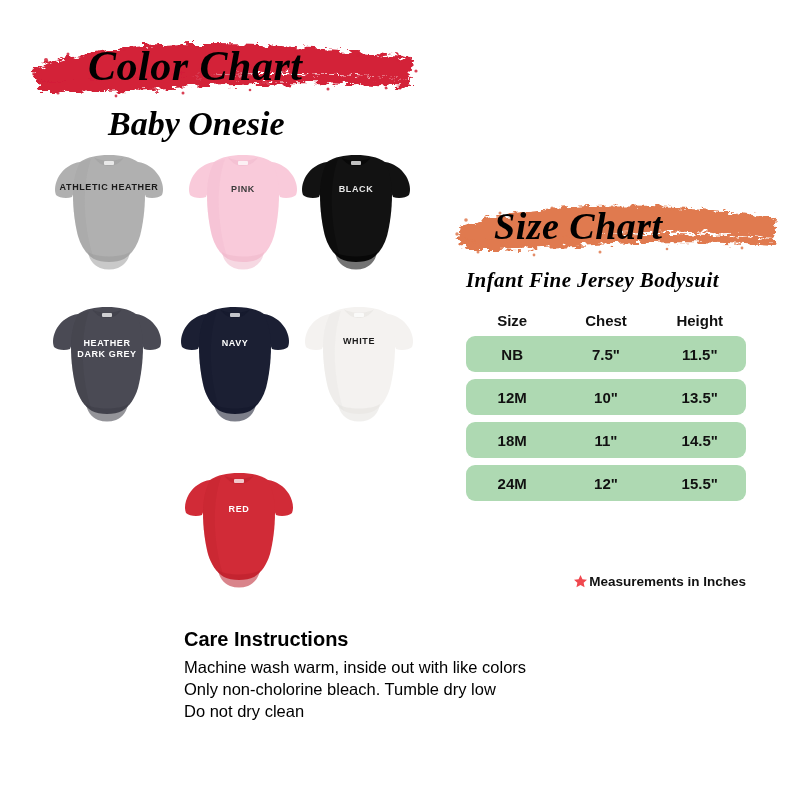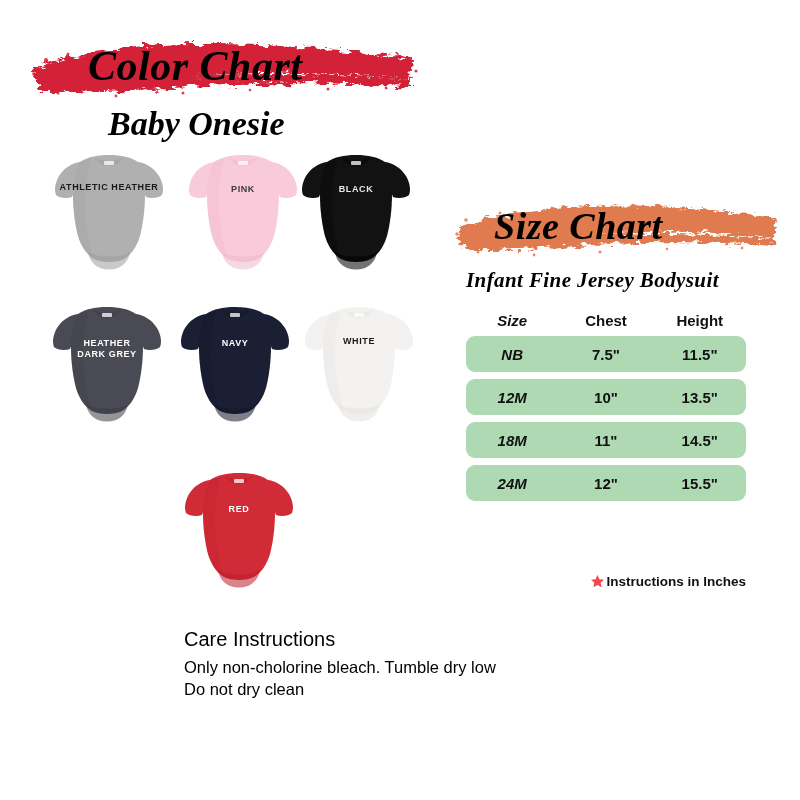--- a/index.html
+++ b/index.html
@@ -69,38 +69,38 @@
   .st-row{
     display:flex;align-items:center;
     background:#aed9b2;
     border-radius:9px;
     height:36px;
     margin-bottom:7px;
   }
   .st-row div{
     font-weight:700;font-size:15px;color:#111;text-align:center;
   }
-  .c-size{width:33%;font-style:italic;}
+  .c-size{width:33%;}
   .c-chest{width:34%;}
   .c-height{width:33%;}
 
   #measurements-note{
     position:absolute;left:466px;top:574px;width:280px;
     display:flex;align-items:center;justify-content:flex-end;
     font-weight:700;font-size:13.5px;color:#111;
   }
   #measurements-note .star{
     display:inline-block;width:15px;height:15px;margin-right:1px;
     flex:0 0 auto;
   }
 
   
   #care-block{position:absolute;left:184px;top:628px;}
   #care-title{
-    font-weight:400;font-size:20px;color:#000;margin-bottom:5px;
+    font-weight:700;font-size:20px;color:#000;margin-bottom:5px;
   }
   .care-line{
     font-size:16.5px;color:#000;line-height:22px;font-weight:400;
   }
 </style>
 </head>
 <body>
 
 <div class="page">
 
@@ -422,24 +422,25 @@
         </div>
       </div>
   </div>
 
   <div id="measurements-note">
     <span class="star">
       <svg viewBox="0 0 24 24" width="15" height="15">
         <path d="M12 1.6l3.1 6.7 7.3.8-5.4 4.9 1.5 7.2-6.5-3.7-6.5 3.7 1.5-7.2L1.6 9.1l7.3-.8z" fill="#f0484f"></path>
       </svg>
     </span>
-    <span>Instructions in Inches</span>
+    <span>Measurements in Inches</span>
   </div>
 
   <div id="care-block">
     <div id="care-title">Care Instructions</div>
     <div id="care-lines">
+        <div class="care-line">Machine wash warm, inside out with like colors</div>
         <div class="care-line">Only non-cholorine bleach. Tumble dry low</div>
         <div class="care-line">Do not dry clean</div>
       </div>
   </div>
 
 </div>
 
 </body></html>

